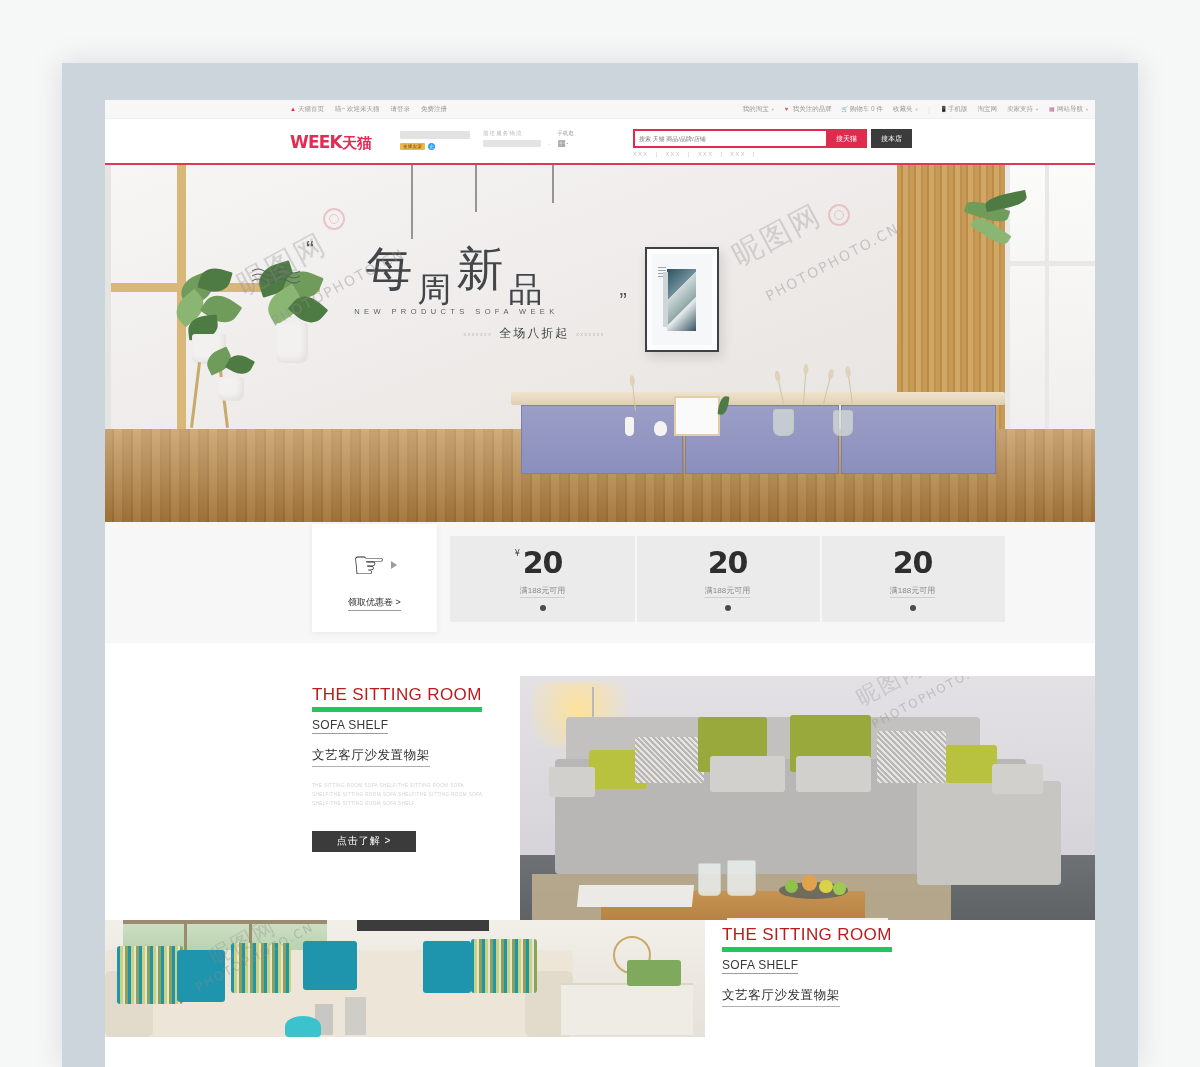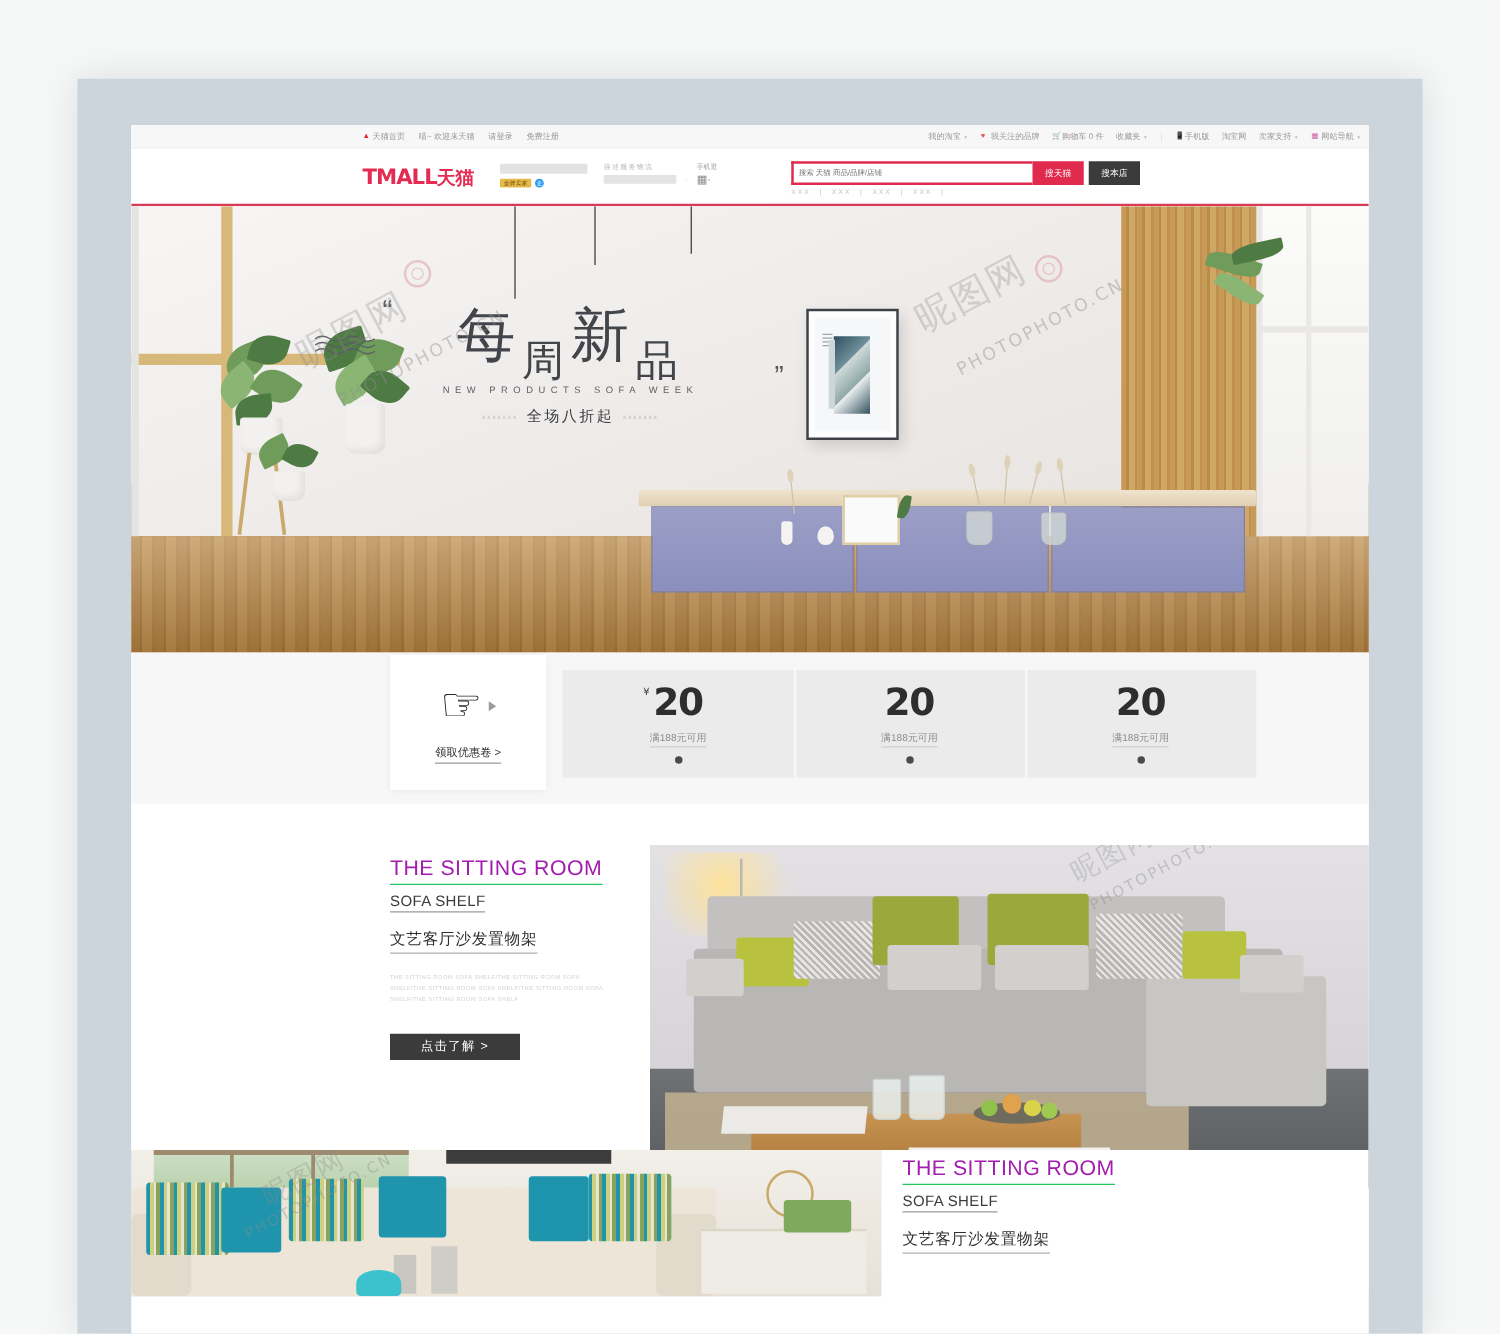--- a/index.html
+++ b/index.html
@@ -197,21 +197,21 @@
     font-size:47px; letter-spacing:5px; font-weight:normal;
     font-family:"DejaVu Sans", sans-serif; white-space:nowrap;
     color:#42464b; line-height:1.08;
   }
   .hero-title .lift { display:inline-block; }
   .hero-title .drop { display:inline-block; position:relative; top:16px; font-size:34px; }
   .hero-sub {
     margin-top:13px; font-size:7.5px; letter-spacing:4.4px; color:#5d6166;
     white-space:nowrap;
   }
-  .hero-promo-row { margin-top:9px; display:flex; align-items:center; justify-content:center; gap:7px; }
+  .hero-promo-row { margin-top:9px; display:flex; align-items:center; justify-content:flex-end; gap:7px; }
   .hero-xs { font-size:5px; color:#b9bcbf; letter-spacing:1.6px; }
   .hero-promo { font-size:12px; letter-spacing:2px; color:#3c3f44; white-space:nowrap; }
   .quote-l { position:absolute; left:-2px; top:-8px; font-size:24px; color:#54585d; }
   .quote-r { position:absolute; right:-22px; top:44px; font-size:22px; color:#54585d; }
   .wave { position:absolute; left:-56px; top:46%; width:48px; height:17px; }
 
   
   .coupon-band {
     position:relative; height:121px; background:#f7f7f7;
     display:flex; align-items:stretch;
@@ -246,21 +246,21 @@
   .tri-ico { width:0;height:0;border-left:6px solid #9c9c9c;border-top:4px solid transparent;border-bottom:4px solid transparent; }
   .cta-label { font-size:9px; color:#2e2e2e; border-bottom:1px solid #9c9c9c; padding-bottom:1px; margin-top:8px; }
 
   
   .prod-sec { position:relative; background:#fff; height:277px; }
   .prod-img {
     position:absolute; right:0; top:33px; width:575px; height:275px;
     overflow:hidden; background:#d9dadb;
   }
   .prod-copy { position:absolute; left:207px; top:42px; width:185px; }
-  .p-en1 { font-size:17px; letter-spacing:.4px; color:#a21caf; border-bottom:1px solid #22c55e; display:inline-block; padding-bottom:2px; white-space:nowrap; }
+  .p-en1 { font-size:17px; letter-spacing:.4px; color:#b91c1c; border-bottom:5px solid #22c55e; display:inline-block; padding-bottom:2px; white-space:nowrap; }
   .p-en2 { font-size:12px; letter-spacing:.3px; color:#3a3a3a; border-bottom:1px solid #9c9c9c; display:inline-block; margin-top:6px; padding-bottom:1px; }
   .p-cn  { font-size:12.5px; color:#2f2f2f; border-bottom:1px solid #b0b0b0; display:inline-block; margin-top:13px; padding-bottom:2px; letter-spacing:.6px; }
   .p-desc { margin-top:15px; font-size:4.6px; line-height:1.95; color:#d3d3d3; letter-spacing:.4px; width:180px; }
   .p-btn {
     margin-top:22px; width:104px; height:21px; background:#3b3b3b; color:#fff;
     font-size:10px; display:flex; align-items:center; justify-content:center;
     border:none; cursor:pointer; letter-spacing:1px;
   }
 
   
@@ -367,21 +367,21 @@
           <span class="mini-ico grid">▦</span>
           <span>网站导航</span>
           <span class="caret">▼</span>
         </span>
       </div>
     </div>
 
     <div class="headrow">
 
       <div class="logo">
-        <span>TMALL</span><span class="cn">天猫</span>
+        <span>WEEK</span><span class="cn">天猫</span>
       </div>
 
       <div class="shopname-block">
         <div class="shopname-bar"></div>
         <div class="badge-row">
           <span class="badge-gold">金牌卖家</span>
           <span class="badge-dot">企</span>
         </div>
       </div>
 

